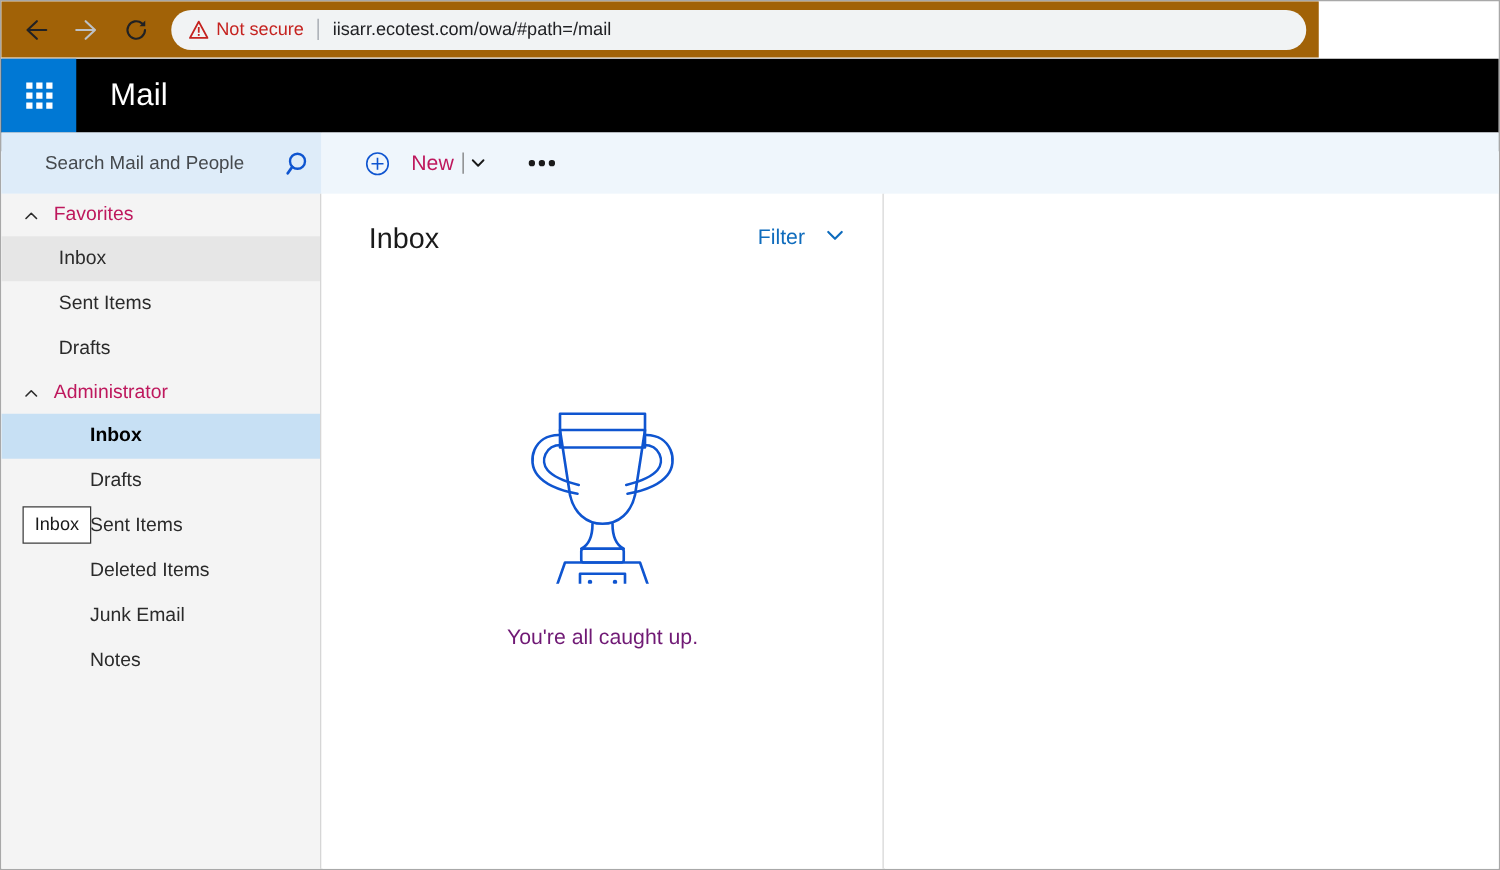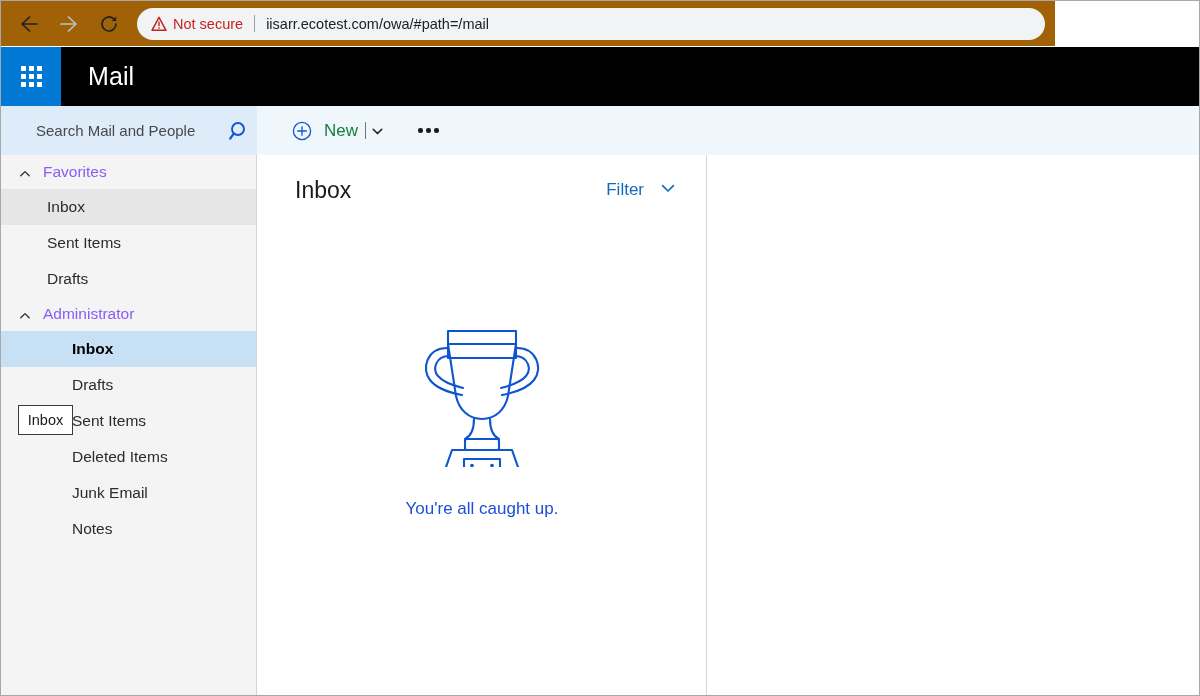--- a/index.html
+++ b/index.html
@@ -170,22 +170,22 @@
     align-items: center;
     height: 34px;
   }
   .plus-icon {
     width: 20px; height: 20px;
     flex: 0 0 auto;
     display: block;
   }
   .new-label {
     font-size: 17px;
-    color: #15803d;
-    margin-left: 12px;
+    color: #be185d;
+    margin-left: 17px;
     font-family: "Liberation Sans", sans-serif;
   }
   .new-divider {
     width: 1px;
     height: 17px;
     background: #767676;
     margin: 0 5px 0 7px;
   }
   .chev-down {
     width: 13px; height: 13px;
@@ -225,21 +225,21 @@
     box-sizing: border-box;
   }
   .group-head .chev {
     width: 12px; height: 12px;
     margin-right: 12px;
     flex: 0 0 auto;
     display: block;
   }
   .group-label {
     font-size: 15.5px;
-    color: #8b5cf6;
+    color: #be185d;
     font-family: "Liberation Sans", sans-serif;
   }
   .folder {
     height: 36px;
     display: flex;
     align-items: center;
     padding-left: 46px;
     box-sizing: border-box;
     font-size: 15.5px;
     color: #2b2b2b;
@@ -317,21 +317,21 @@
   .empty-state {
     margin-top: 92px;
     display: flex;
     flex-direction: column;
     align-items: center;
   }
   .trophy { display: block; }
   .empty-text {
     margin-top: 28px;
     font-size: 17px;
-    color: #1d4ed8;
+    color: #701a75;
     font-family: "Liberation Sans", sans-serif;
   }
 
   
   .reading-pane {
     position: absolute;
     left: 707px; top: 154px;
     width: 491px;
     height: 541px;
     background: #ffffff;

